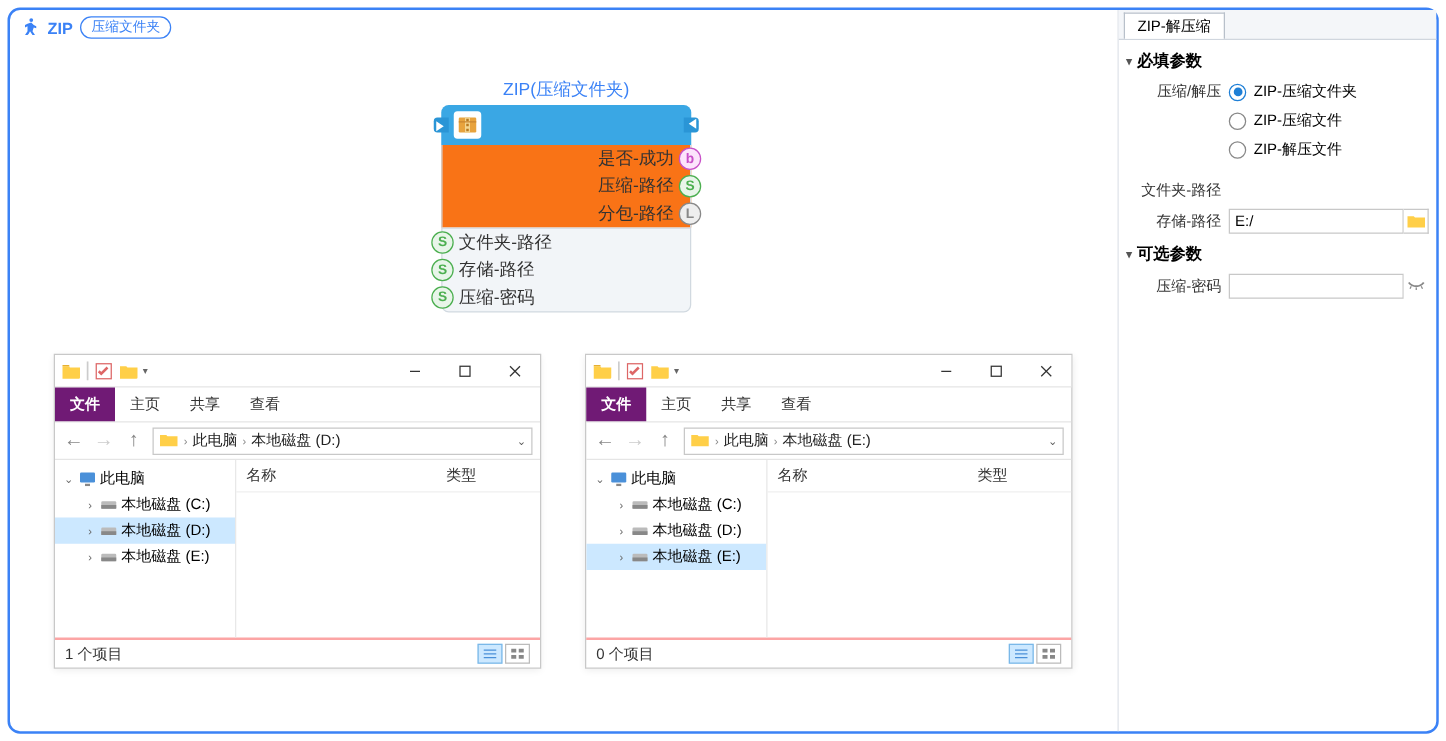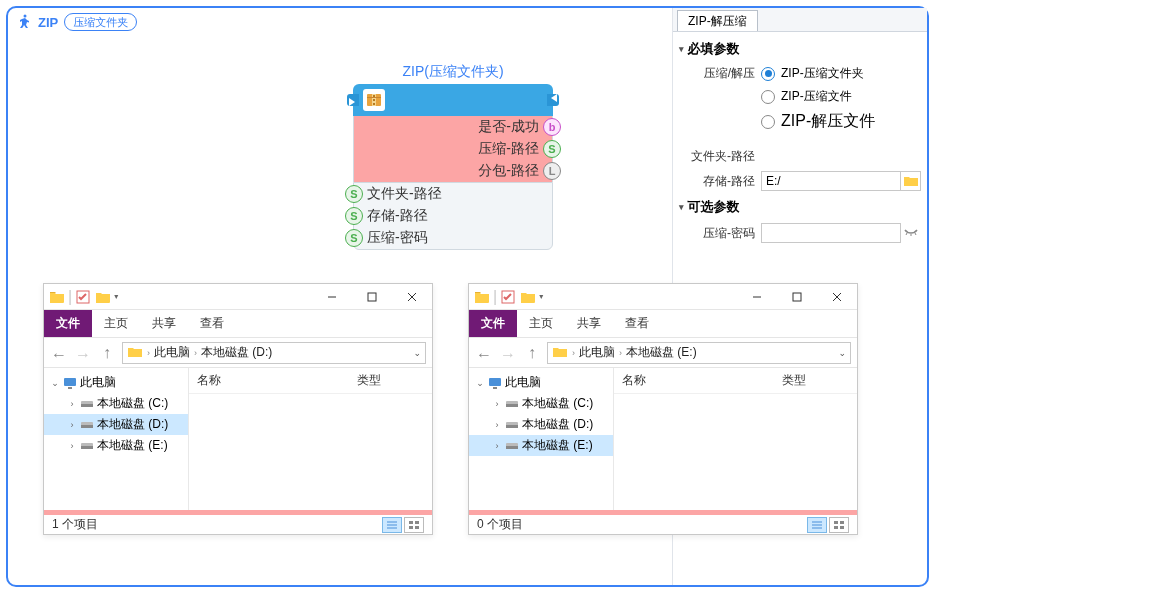--- a/index.html
+++ b/index.html
@@ -1,33 +1,33 @@
 <!DOCTYPE html>
 <html><head>
 <meta charset="utf-8">
 <style>
 * { box-sizing: border-box; margin: 0; padding: 0; font-family: "Microsoft YaHei", "Segoe UI", sans-serif; }
 body { background: #fff; padding: 6px; }
-.outer-frame { border: 2px solid #3b82f6; border-radius: 10px; width: 923px; height: 581px; position: relative; display: flex; }
+.outer-frame { border: 2px solid #3b82f6; border-radius: 10px; width: 1145px; height: 581px; position: relative; display: flex; }
 .main-panel { flex: 1; position: relative; padding: 5px 8px; }
 .header-bar { display: flex; align-items: center; gap: 6px; margin-bottom: 4px; }
 .walk-icon { width: 16px; height: 16px; display: flex; align-items: center; justify-content: center; color: #3b82f6; }
 .zip-title { color: #3b82f6; font-size: 13px; font-weight: 600; }
 .zip-badge { border: 1.5px solid #3b82f6; color: #3b82f6; border-radius: 10px; padding: 0 8px; font-size: 11px; line-height: 16px; font-weight: 500; }
 
 
 .node-block { position: absolute; left: 345px; top: 55px; width: 200px; }
 .node-title { color: #3b82f6; font-size: 14px; text-align: center; margin-bottom: 3px; }
 .node-header { background: #3aa7e4; height: 32px; border-radius: 6px 6px 0 0; display: flex; align-items: center; padding: 0 4px; position: relative; }
 .node-header .port-left, .node-header .port-right { position: absolute; top: 50%; transform: translateY(-50%); width: 12px; height: 12px; background: #2a95d6; border-radius: 3px 0 0 3px; }
 .node-header .port-left { left: -6px; }
 .node-header .port-right { right: -6px; transform: translateY(-50%) rotate(180deg); }
 .port-left svg, .port-right svg { width: 12px; height: 12px; }
 .node-icon { width: 22px; height: 22px; margin-left: 6px; background: #fff; border-radius: 3px; display: flex; align-items: center; justify-content: center; }
-.node-body { background: #fca5a5; border-left: 1px solid #d1d9e0; border-right: 1px solid #d1d9e0; }
+.node-body { background: #f97316; border-left: 1px solid #d1d9e0; border-right: 1px solid #d1d9e0; }
 .node-row { display: flex; align-items: center; justify-content: flex-end; padding: 2px 4px; font-size: 14px; color: #333; gap: 4px; }
 .node-footer { background: #f2f5f8; border: 1px solid #d1d9e0; border-top: 1px solid #d1d9e0; border-radius: 0 0 6px 6px; }
 .node-frow { display: flex; align-items: center; padding: 2px 4px; font-size: 14px; color: #333; gap: 4px; }
 .pin { width: 18px; height: 18px; border-radius: 50%; display: flex; align-items: center; justify-content: center; font-size: 11px; font-weight: bold; border: 1.5px solid; }
 .pin-b { border-color: #c850c8; color: #c850c8; background: #fce4fc; }
 .pin-s { border-color: #4caf50; color: #4caf50; background: #e8f5e9; }
 .pin-l { border-color: #888; color: #888; background: #eee; }
 .pin-left { margin-left: -13px; }
 .pin-right { margin-right: -13px; }
 
@@ -54,21 +54,21 @@
 .tree { width: 145px; border-right: 1px solid #e8e8e8; padding: 4px 0; font-size: 12px; overflow: hidden; }
 .tree-item { display: flex; align-items: center; padding: 2px 6px; gap: 3px; white-space: nowrap; }
 .tree-item.sel { background: #cce8ff; }
 .tree-indent { width: 14px; }
 .tree-chev { width: 10px; font-size: 9px; color: #666; display: inline-block; text-align: center; }
 .list { flex: 1; font-size: 12px; }
 .list-head { display: flex; padding: 4px 8px; color: #333; border-bottom: 1px solid #f0f0f0; }
 .list-head .col-name { width: 160px; }
 .list-row { display: flex; align-items: center; padding: 3px 8px; gap: 4px; }
 .list-row .col-name { width: 156px; display: flex; align-items: center; gap: 4px; }
-.exp-status { height: 24px; border-top: 5px solid #fca5a5; display: flex; align-items: center; padding: 0 8px; font-size: 12px; color: #333; }
+.exp-status { height: 24px; border-top: 2px solid #fca5a5; display: flex; align-items: center; padding: 0 8px; font-size: 12px; color: #333; }
 .status-icons { margin-left: auto; display: flex; gap: 2px; }
 .status-icons .sic { width: 20px; height: 16px; border: 1px solid #bbb; display: flex; align-items: center; justify-content: center; }
 .status-icons .sic.active { background: #cce8ff; border-color: #7ab8e8; }
 
 
 .right-panel { width: 255px; border-left: 1px solid #e0e4ea; display: flex; flex-direction: column; font-size: 13px; }
 .rp-tabs { height: 24px; display: flex; border-bottom: 1px solid #d0d6de; background: #f4f6f9; }
 .rp-tab { padding: 2px 10px; border: 1px solid #b8c0ca; border-bottom: none; background: #fff; font-size: 12px; margin-left: 4px; margin-top: 2px; }
 .rp-section { padding: 4px 6px; }
 .rp-section-head { display: flex; align-items: center; font-weight: 600; font-size: 13px; padding: 4px 0; gap: 4px; }
@@ -436,21 +436,21 @@
         <div class="rp-label"></div>
         <div class="rp-value">
             <span class="radio"></span>
             <span style="font-size:12px">ZIP-压缩文件</span>
           </div>
       </div>
       <div class="rp-row">
         <div class="rp-label"></div>
         <div class="rp-value">
             <span class="radio"></span>
-            <span style="font-size:16px">ZIP-解压文件</span>
+            <span style="font-size:12px">ZIP-解压文件</span>
           </div>
       </div>
 
       <div style="height:10px"></div>
 
       <div class="rp-row">
         <div class="rp-label">文件夹-路径</div>
       </div>
       <div class="rp-row">
         <div class="rp-label">存储-路径</div>

